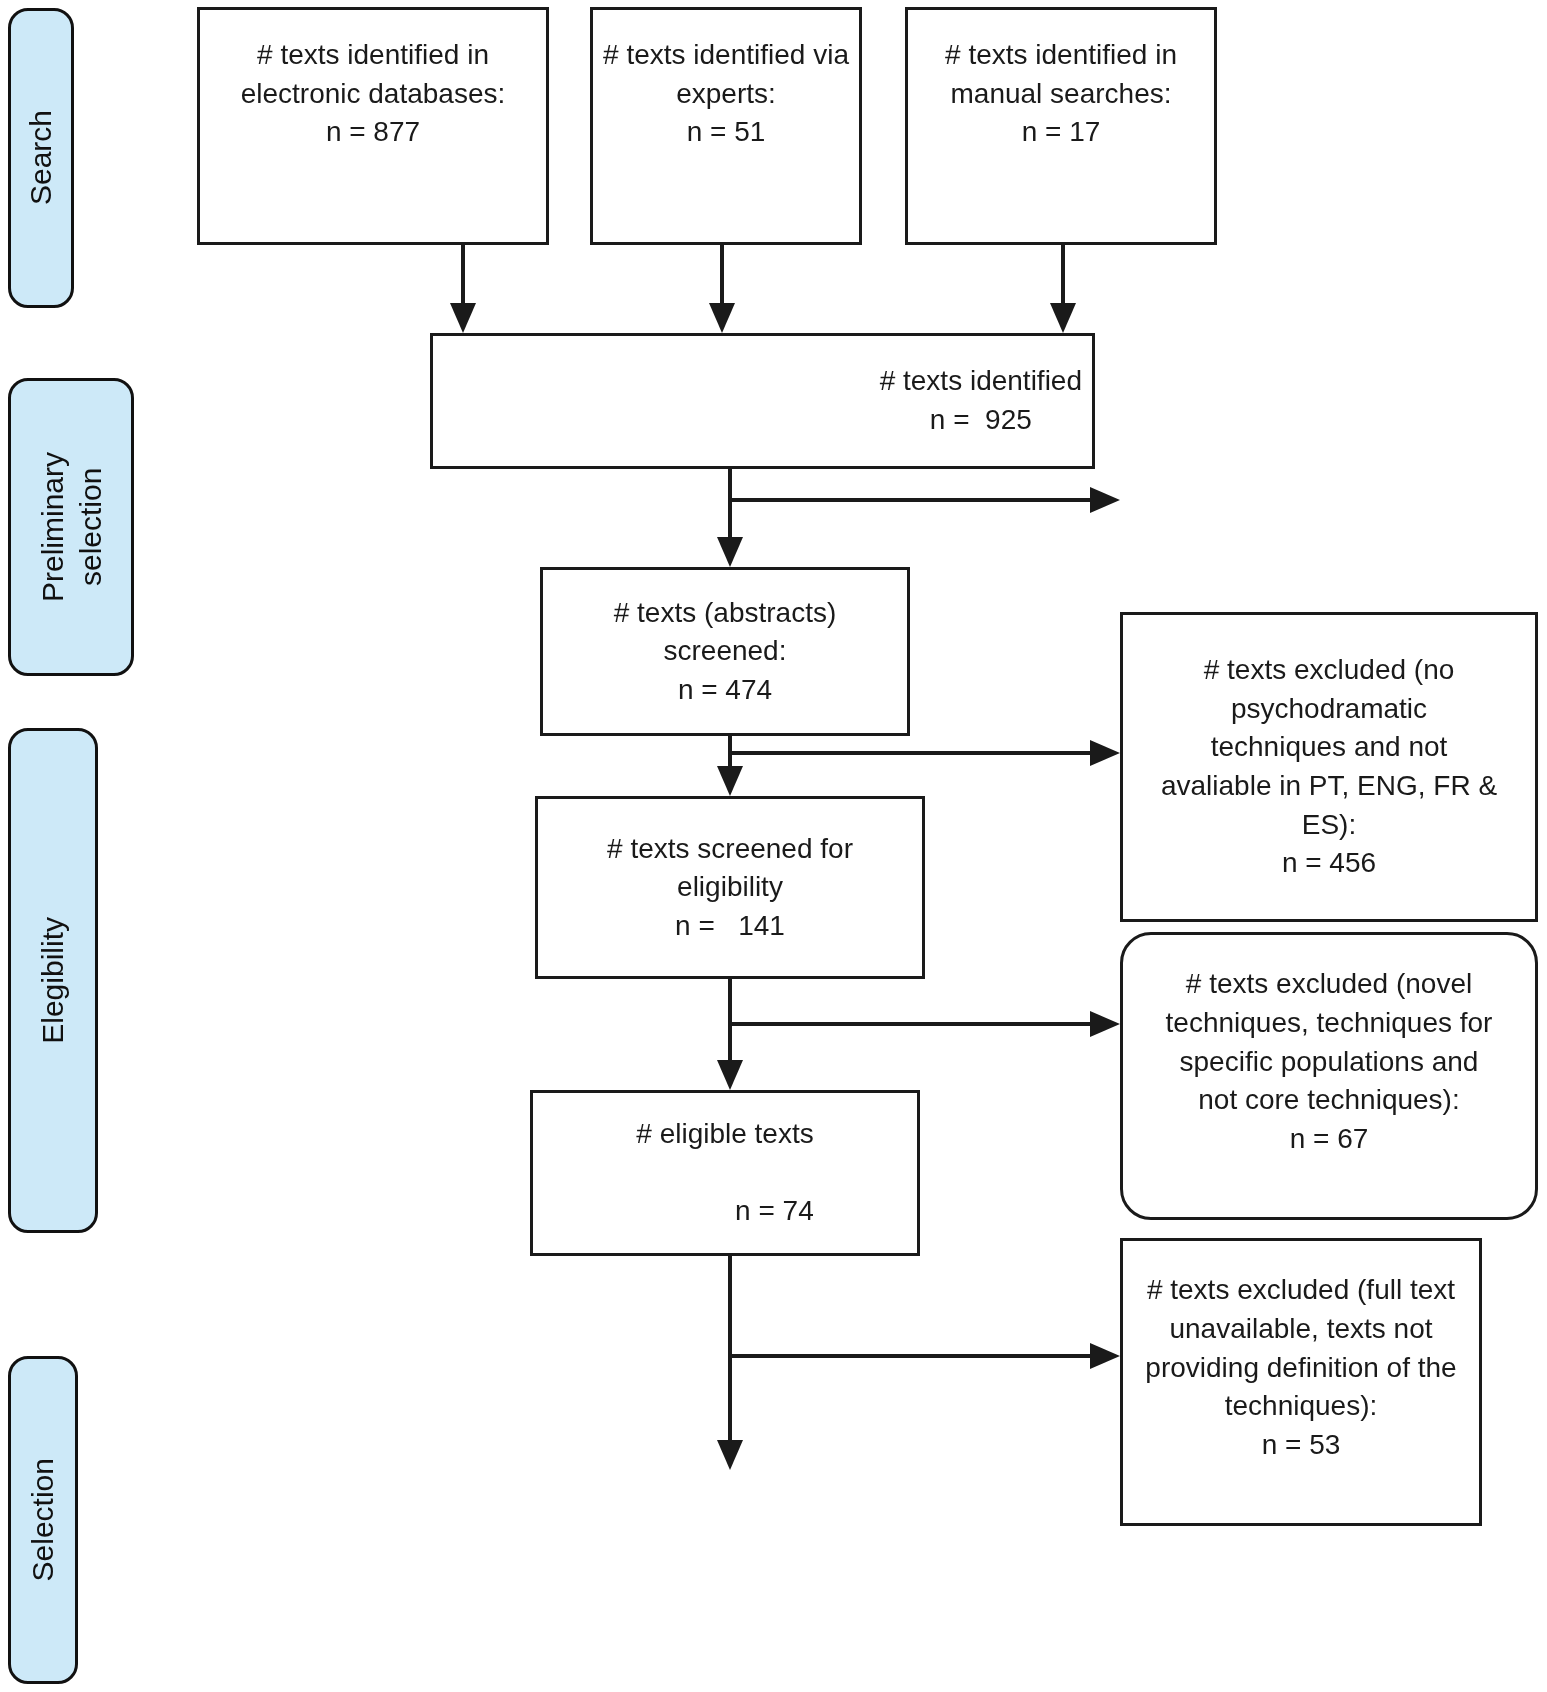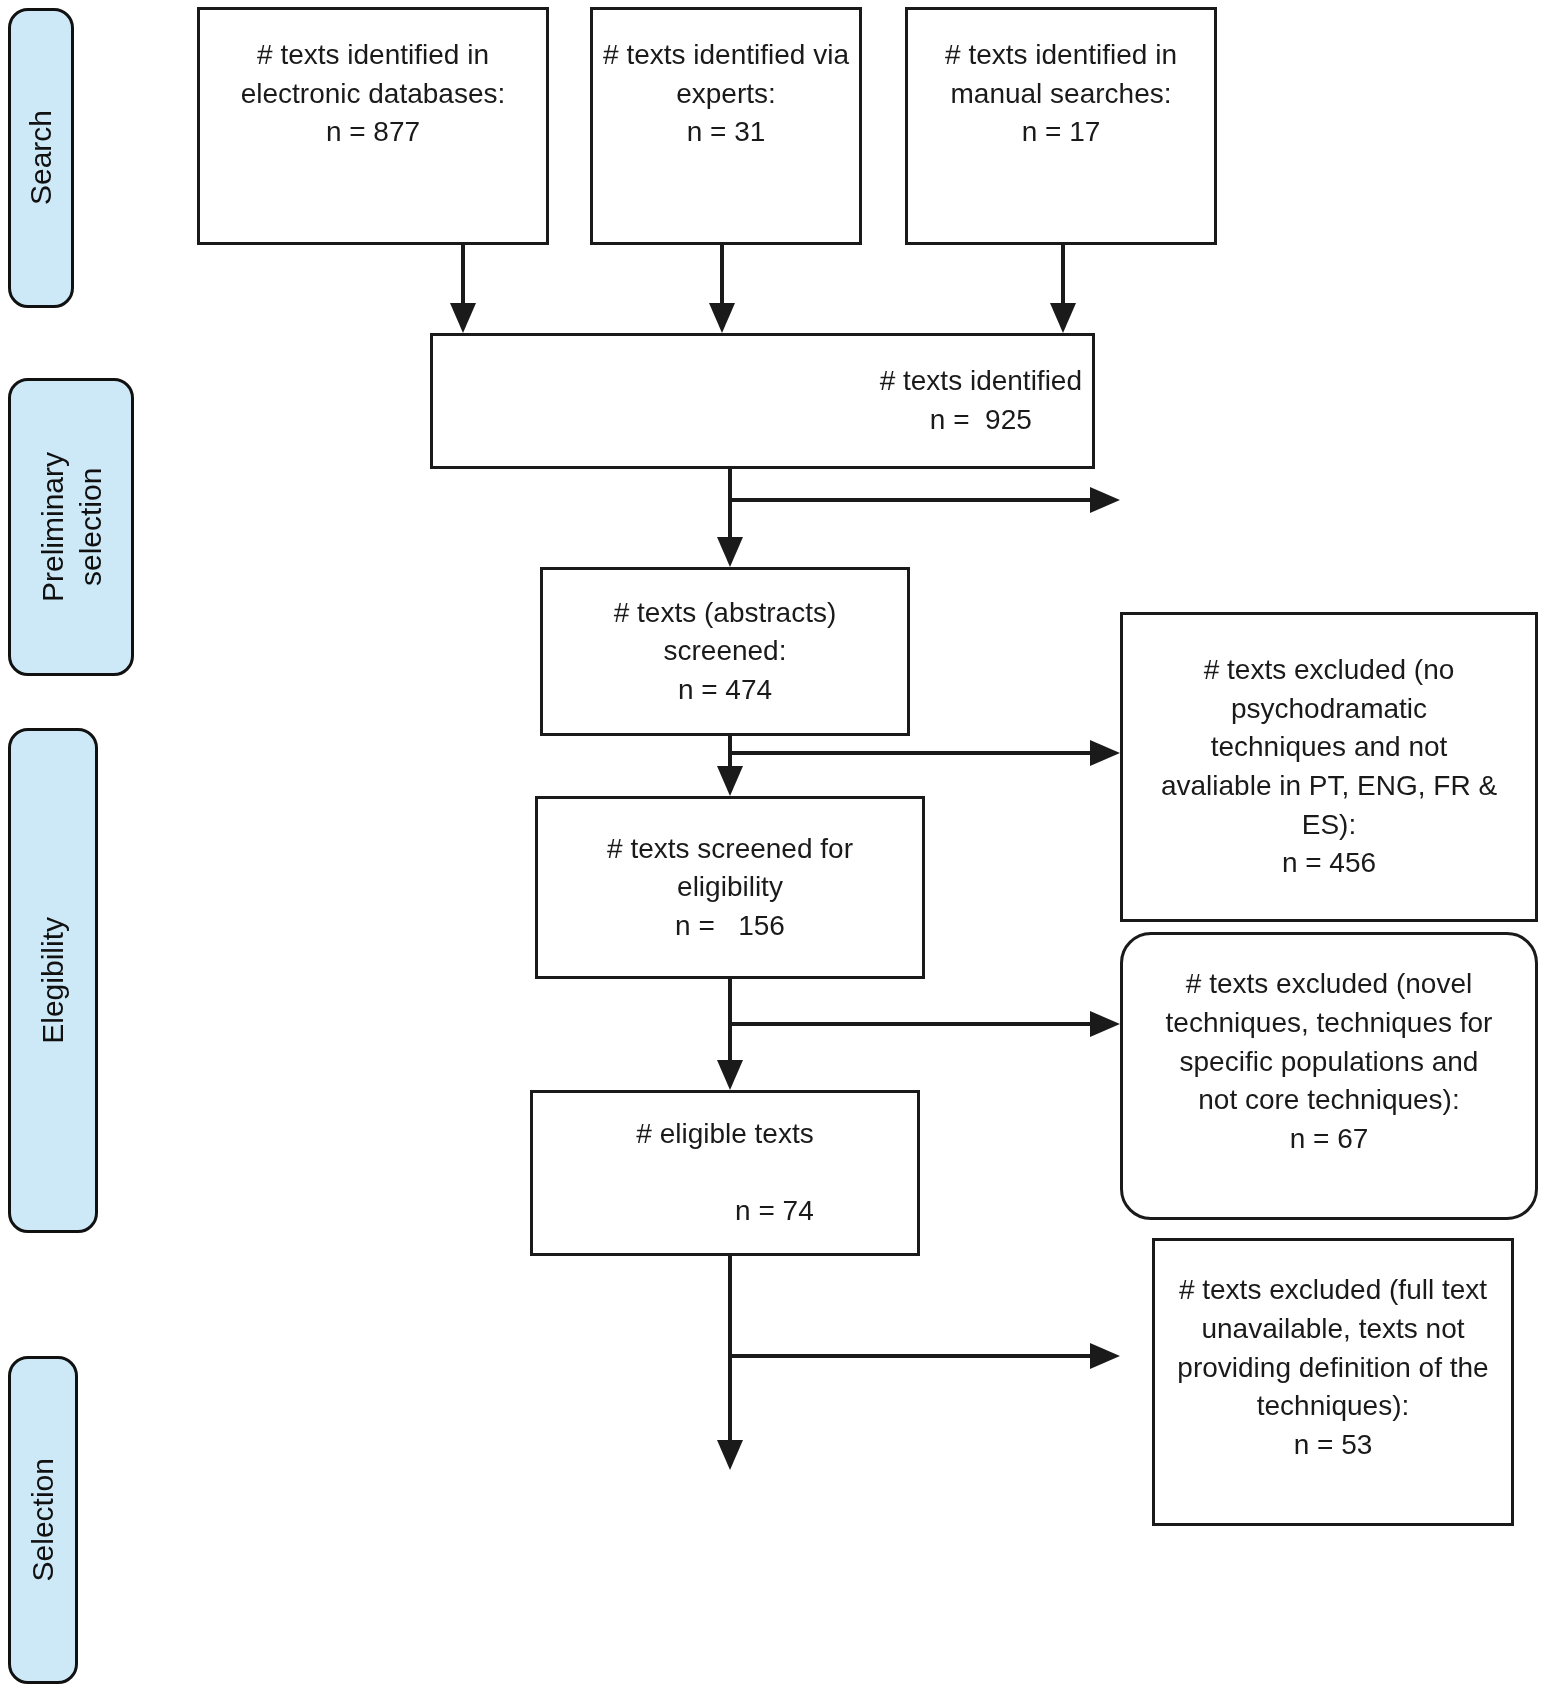--- a/index.html
+++ b/index.html
@@ -79,21 +79,21 @@
   </div>
 
   <div class="fbox top-align" style="left:197px; top:7px; width:352px; height:238px;">
     <span class="txt"># texts identified in
 electronic databases:
 n = 877</span>
   </div>
   <div class="fbox top-align" style="left:590px; top:7px; width:272px; height:238px;">
     <span class="txt"># texts identified via
 experts:
-n = 31</span>
+n = 51</span>
   </div>
   <div class="fbox top-align" style="left:905px; top:7px; width:312px; height:238px;">
     <span class="txt"># texts identified in
 manual searches:
 n = 17</span>
   </div>
 
   <div class="vline" style="left:461px; top:245px; height:62px;"></div>
   <div class="ah-down" style="left:450px; top:303px;"></div>
   <div class="vline" style="left:720px; top:245px; height:62px;"></div>
@@ -118,21 +118,21 @@
   </div>
 
   <div class="vline" style="left:728px; top:736px; height:33px;"></div>
   <div class="ah-down" style="left:717px; top:766px;"></div>
   <div class="hline" style="left:728px; top:751px; width:364px;"></div>
   <div class="ah-right" style="left:1090px; top:740px;"></div>
 
   <div class="fbox" style="left:535px; top:796px; width:390px; height:183px;">
     <span class="txt"># texts screened for
 eligibility
-n =   156</span>
+n =   141</span>
   </div>
 
   <div class="vline" style="left:728px; top:979px; height:84px;"></div>
   <div class="ah-down" style="left:717px; top:1060px;"></div>
   <div class="hline" style="left:728px; top:1022px; width:364px;"></div>
   <div class="ah-right" style="left:1090px; top:1011px;"></div>
 
   <div class="fbox" style="left:530px; top:1090px; width:390px; height:166px;text-align:right;">
     <span class="txt"># eligible texts
 
@@ -153,21 +153,21 @@
 ES):
 n = 456</span>
   </div>
   <div class="fbox lift" style="left:1120px; top:932px; width:418px; height:288px;border-radius:31px;">
     <span class="txt"># texts excluded (novel
 techniques, techniques for
 specific populations and
 not core techniques):
 n = 67</span>
   </div>
-  <div class="fbox lift" style="left:1120px; top:1238px; width:362px; height:288px;margin-left:32px;">
+  <div class="fbox lift" style="left:1120px; top:1238px; width:362px; height:288px;">
     <span class="txt"># texts excluded (full text
 unavailable, texts not
 providing definition of the
 techniques):
 n = 53</span>
   </div>
 
 </div>
 
 </body></html>

